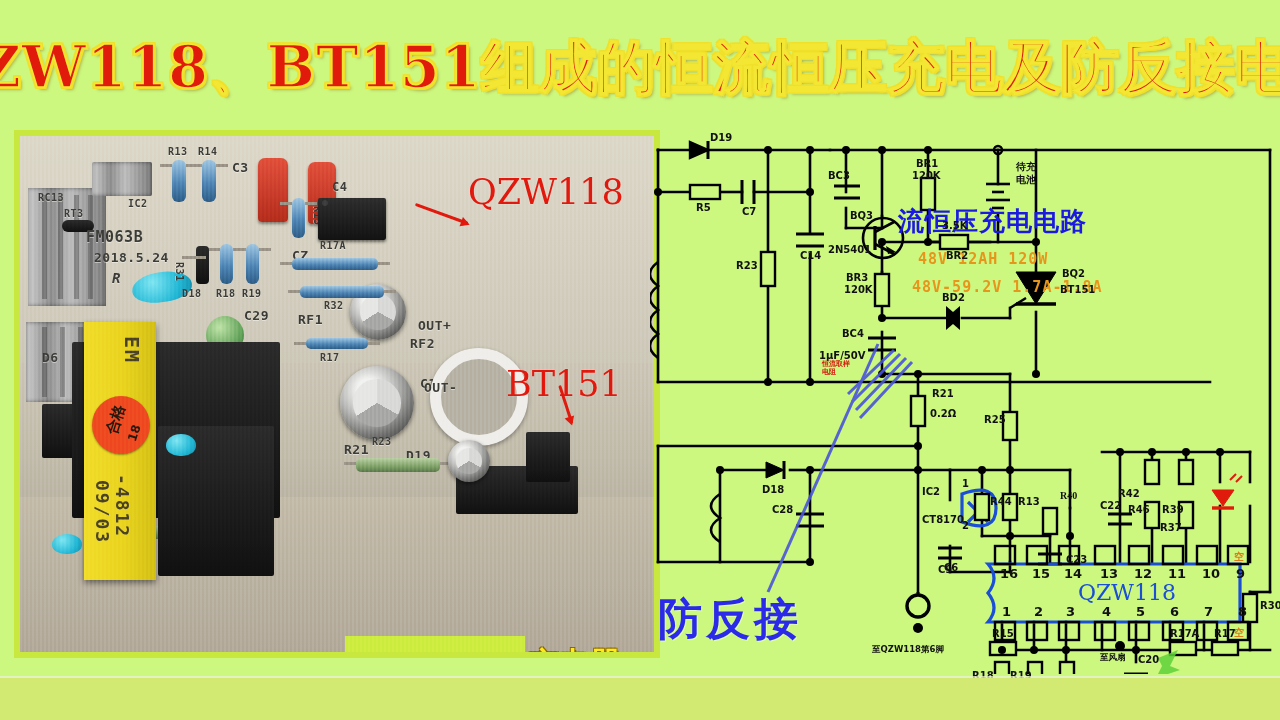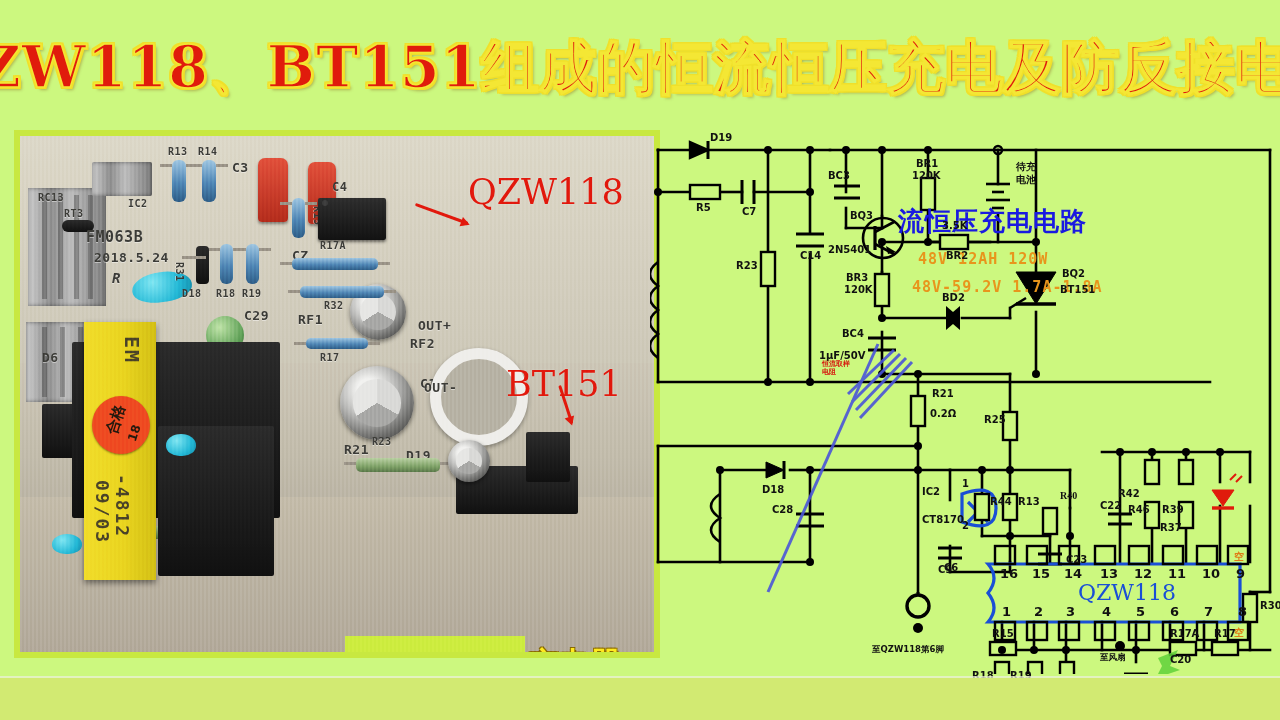--- a/index.html
+++ b/index.html
@@ -634,20 +634,21 @@
 
       <g fill="#5fd13a" opacity=".85">
         <polygon points="508,536 528,528 520,544 530,548 506,556 512,544"></polygon>
       </g>
     </svg>
 
     <div class="sch-title" style="left:248px;top:82px;">流恒压充电电路</div>
     <div class="sch-spec" style="left:268px;top:128px;">48V 12AH    120W</div>
     <div class="sch-spec" style="left:262px;top:156px;">48V-59.2V  1.7A-1.8A</div>
 
+    <div class="fanfanjie" style="left:8px;top:468px;">防反接</div>
 
     <div class="qzw-ic-label" style="left:428px;top:458px;">QZW118</div>
 
     <div class="pin-num" style="left:350px;top:444px;">16</div>
     <div class="pin-num" style="left:382px;top:444px;">15</div>
     <div class="pin-num" style="left:414px;top:444px;">14</div>
     <div class="pin-num" style="left:450px;top:444px;">13</div>
     <div class="pin-num" style="left:484px;top:444px;">12</div>
     <div class="pin-num" style="left:518px;top:444px;">11</div>
     <div class="pin-num" style="left:552px;top:444px;">10</div>
@@ -701,21 +702,21 @@
     <div class="lbl" style="left:510px;top:354px;margin-top:46px;">R37</div>
     <div class="lbl" style="left:450px;top:378px;">C22</div>
     <div class="lbl" style="left:478px;top:382px;">R46</div>
     <div class="lbl" style="left:512px;top:382px;">R39</div>
     <div class="lbl" style="left:610px;top:478px;">R30</div>
     <div class="lbl" style="left:288px;top:442px;">C9</div>
     <div class="lbl" style="left:342px;top:506px;">R15</div>
     <div class="lbl" style="left:322px;top:548px;">R18</div>
     <div class="lbl" style="left:360px;top:548px;">R19</div>
     <div class="lbl" style="left:428px;top:546px;margin-top:20px;">R22</div>
-    <div class="lbl" style="left:520px;top:532px;">C20</div>
+    <div class="lbl" style="left:488px;top:532px;">C20</div>
     <div class="lbl" style="left:520px;top:506px;">R17A</div>
     <div class="lbl" style="left:564px;top:506px;">R17</div>
 
     <div class="lbl" style="left:366px;top:38px;width:26px;line-height:13px;white-space:normal;">待充电池</div>
     <div class="lbl sm" style="left:222px;top:522px;">至QZW118第6脚</div>
     <div class="lbl sm" style="left:450px;top:530px;">至风扇</div>
     <div class="lbl red" style="left:172px;top:238px;width:30px;white-space:normal;">恒流取样电阻</div>
   </div>
 
   <div class="hline"></div>

